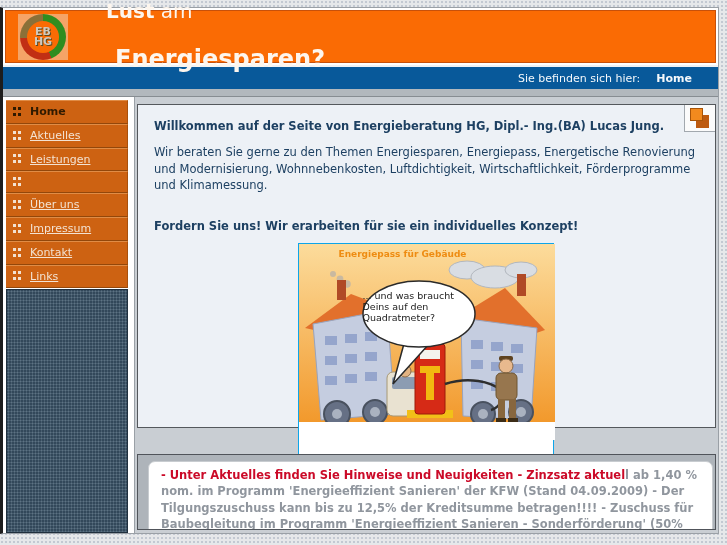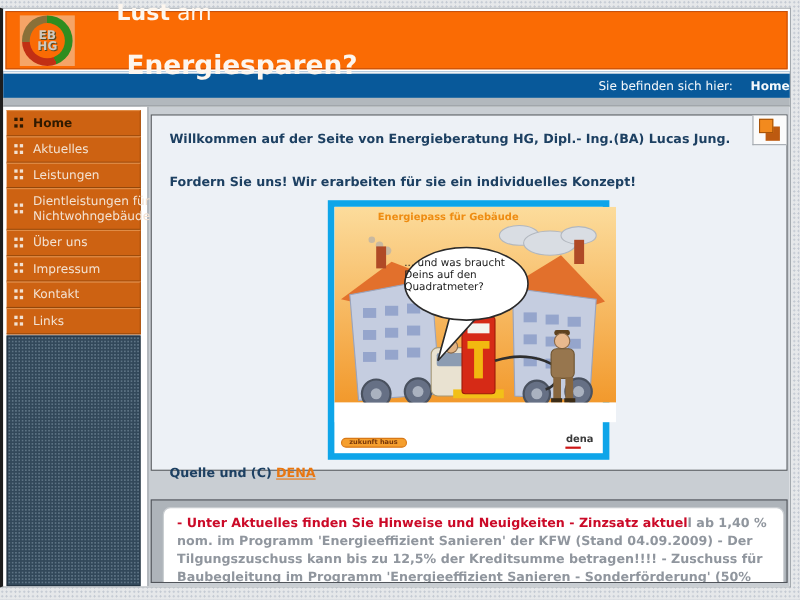--- a/index.html
+++ b/index.html
@@ -46,37 +46,37 @@
     letter-spacing:0;
   }
   .titles { margin-left:38px; color:#fdf6ee; }
   .title-l1 { font-size:20px; line-height:1.0; }
   .title-l1 b { font-weight:bold; }
   .title-l2 { font-size:24px; font-weight:bold; line-height:1.05; margin-left:9px;margin-top:26px; }
   
   .crumbbar {
     height:24px; background:#08599a; border-top:2px solid #f0f2f4;
     display:flex; align-items:center; justify-content:flex-end;
-    color:#f4f8fb; font-size:11px;
+    padding-right:26px; color:#f4f8fb; font-size:11px;
   }
   .crumbbar .crumb-label { margin-right:16px; }
   .crumbbar .crumb-current { font-weight:bold; cursor:pointer; }
   .grayband { height:8px; background:#b2b8bd; border-bottom:1px solid #878d92; }
   
   .bodyrow { flex:1; display:flex; background:#fff; overflow:hidden; }
   .sidebar { width:125px; padding:3px 0 0 3px; display:flex; flex-direction:column; }
   .nav-item {
     position:relative; background:#cd6212;
     border-top:1px solid #e08c46; border-bottom:1px solid #93470a;
     border-right:1px solid #a8500c;
     padding:4px 4px 4px 24px; min-height:22px;
     display:flex; align-items:center;
     color:#f3e2d2; font-size:11px; line-height:1.25; cursor:pointer;
   }
-  .nav-item + .nav-item { border-top:1px solid #e08c46; }
+  .nav-item + .nav-item { border-top:1px solid #e08c46;text-decoration:underline; }
   .nav-item.active { color:#301a00; font-weight:bold; }
   .dots {
     position:absolute; left:7px; top:50%; margin-top:-5px;
     width:9px; height:10px;
   }
   .dots i {
     position:absolute; width:3px; height:3px; background:#f3e2d2;
   }
   .nav-item.active .dots i { background:#301a00; }
   .dots i:nth-child(1){left:0;top:0;} .dots i:nth-child(2){left:5px;top:0;}
@@ -105,21 +105,21 @@
     cursor:pointer;
   }
   .corner .sq-back { position:absolute; right:6px; top:10px; width:13px; height:13px; background:#bd5a10; }
   .corner .sq-front { position:absolute; right:12px; top:3px; width:13px; height:13px; background:#f28a1e; border:1px solid #a85408; }
   .welcome { font-size:11.5px; font-weight:bold; margin-top:2px; }
   .intro { font-size:11.5px; margin-top:11px; line-height:1.45; width:560px; }
   .cta { font-size:11.5px; font-weight:bold; margin-top:25px; }
   
   .illu {
     position:relative; width:256px; height:236px; margin:10px auto 0 auto;
-    border:6px solid #0ea5e9; background:#fff;
+    border:1px solid #0ea5e9; background:#fff;
   }
   .illu svg { position:absolute; left:0; top:0; }
   .illu-title {
     position:absolute; left:40px; top:5px; font-size:9px; font-weight:bold; color:#ee8c12;
   }
   .bubble-text {
     position:absolute; left:64px; top:46px; width:112px;
     font-size:9.5px; line-height:1.18; color:#1b1b1b;
   }
   .zukunft-pill {
@@ -210,21 +210,20 @@
             </span>
           <span>Leistungen</span>
         </div>
         <div class="nav-item">
           <span class="dots">
               <i></i>
               <i></i>
               <i></i>
               <i></i>
             </span>
-          <span>Dientleistungen für Nichtwohngebäude</span>
         </div>
         <div class="nav-item">
           <span class="dots">
               <i></i>
               <i></i>
               <i></i>
               <i></i>
             </span>
           <span>Über uns</span>
         </div>
@@ -259,20 +258,21 @@
       </div>
       <div class="sidegap"></div>
 
       <div class="content">
         <div class="panel1">
           <div class="corner">
             <div class="sq-back"></div>
             <div class="sq-front"></div>
           </div>
           <div class="welcome">Willkommen auf der Seite von Energieberatung HG, Dipl.- Ing.(BA) Lucas Jung.</div>
+          <div class="intro">Wir beraten Sie gerne zu den Themen Energiesparen, Energiepass, Energetische Renovierung und Modernisierung, Wohnnebenkosten, Luftdichtigkeit, Wirtschaftlichkeit, Förderprogramme und Klimamessung.</div>
           <div class="cta">Fordern Sie uns! Wir erarbeiten für sie ein individuelles Konzept!</div>
 
           <div class="illu">
             <svg width="256" height="196" viewBox="0 0 256 196">
               <defs>
                 <linearGradient id="sky" x1="0" y1="0" x2="0" y2="1">
                   <stop offset="0" stop-color="#fcdc9c"></stop>
                   <stop offset="1" stop-color="#f2992c"></stop>
                 </linearGradient>
               </defs>

